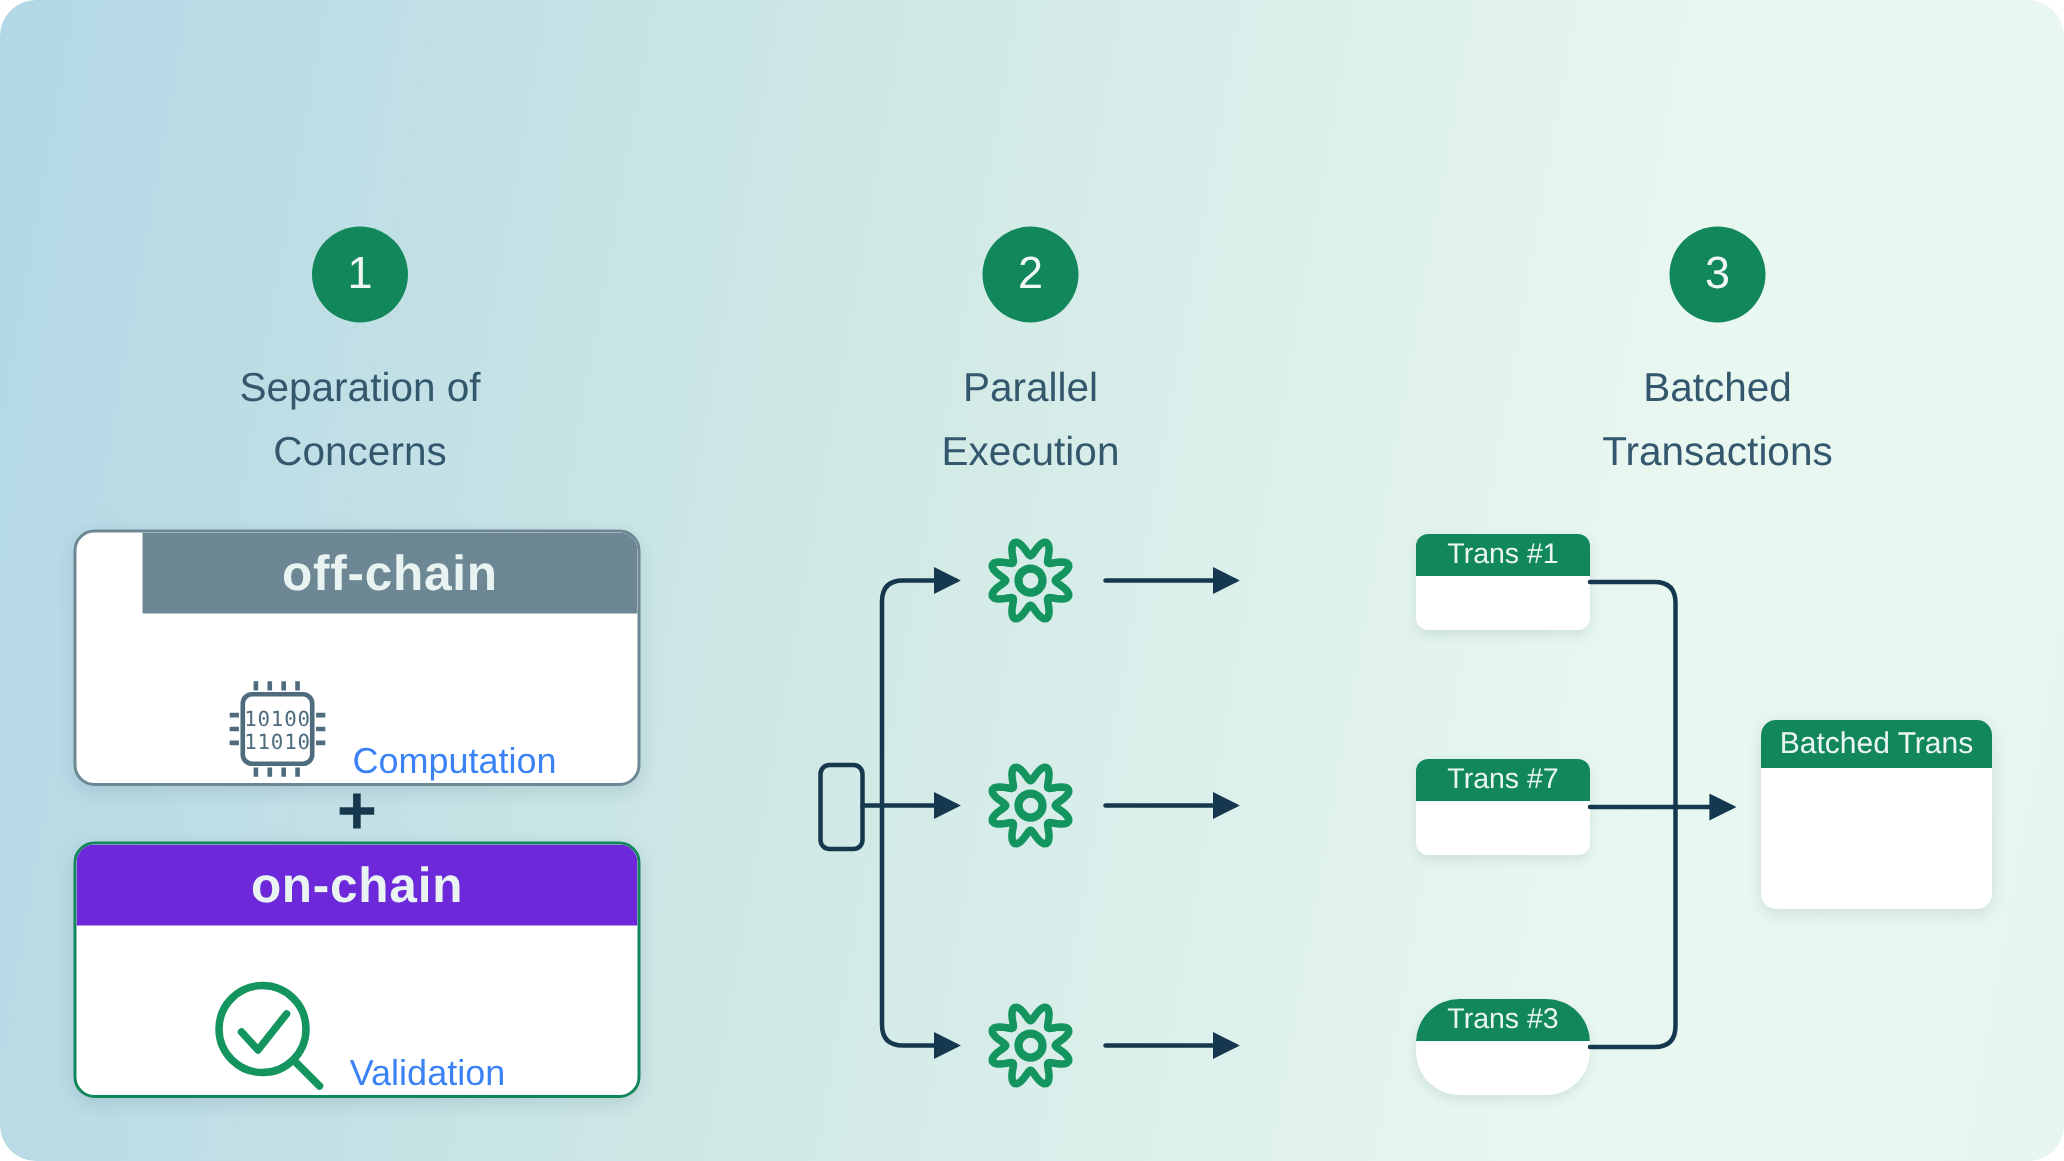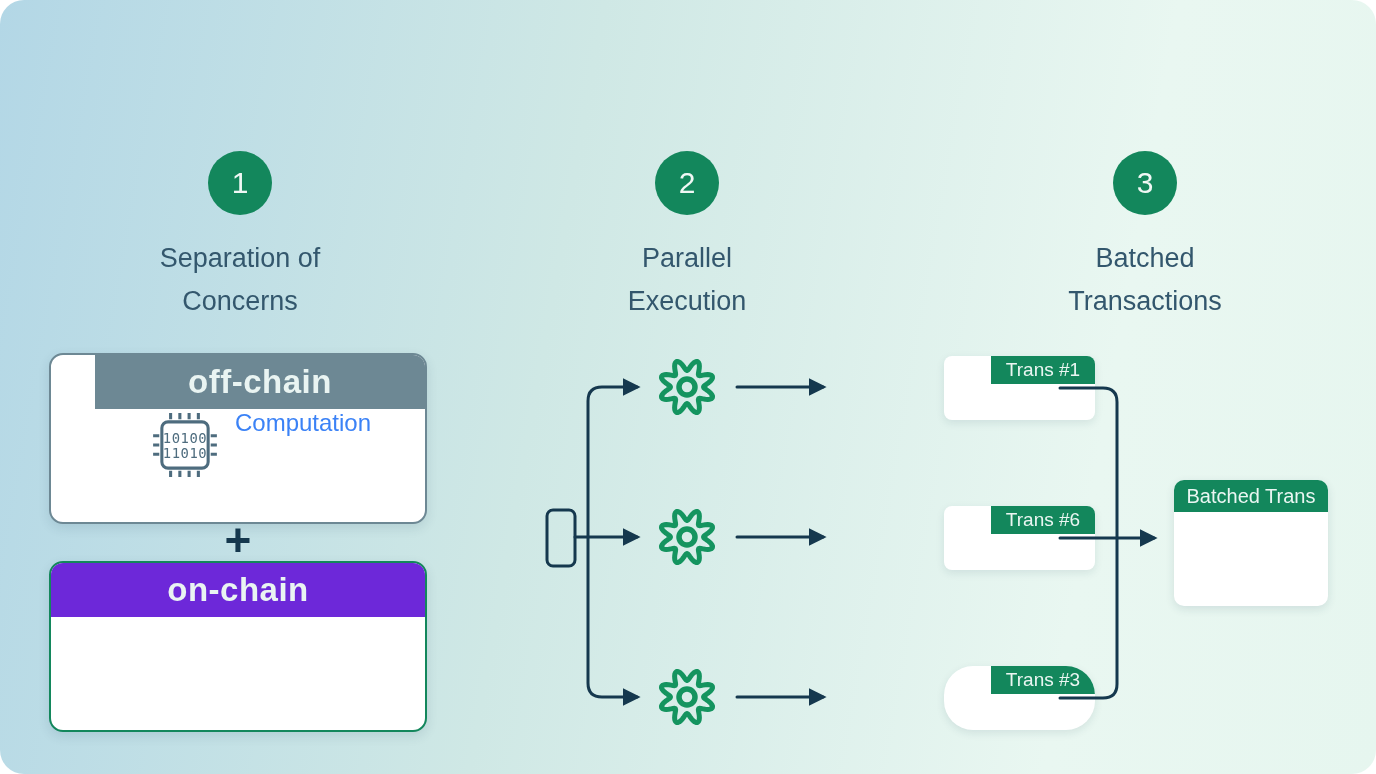--- a/index.html
+++ b/index.html
@@ -32,42 +32,42 @@
   }
   .bigcard .hdr{
     height:54px;display:flex;align-items:center;justify-content:center;
     font-size:33px;font-weight:700;color:#e9f4f2;letter-spacing:.5px;
   }
   .off{border:2px solid #6d8894;padding-left:44px;}
   .off .hdr{background:#6d8894;}
   .on{border:2px solid #13875c;}
   .on .hdr{background:#6d28d9;}
   .bigcard .bod{
-    height:calc(100% - 54px);display:flex;align-items:flex-start;justify-content:center;gap:14px;
+    height:calc(100% - 54px);display:flex;align-items:flex-end;justify-content:center;gap:14px;
   }
   .item-label{font-size:24px;font-weight:400;color:#3b82f6;}
   .plus{
     position:absolute;left:49px;top:512px;width:378px;height:56px;
     display:flex;align-items:center;justify-content:center;
     font-size:46px;font-weight:700;color:#15384e;
   }
   
   .diag{position:absolute;}
   .ln{fill:none;stroke:#15384e;stroke-width:3;stroke-linecap:round;}
   .queue-box{fill:none;stroke:#15384e;stroke-width:3;}
   .gear-wave{fill:none;stroke:#14945f;stroke-width:5;stroke-linejoin:round;}
   .gear-hole{fill:none;stroke:#14945f;stroke-width:5.5;}
   .chip-stroke{fill:none;stroke:#4e6c7e;stroke-width:3;}
   .chip-pin{stroke:#4e6c7e;stroke-width:3;}
   .chip-txt{font-family:"DejaVu Sans Mono", monospace;font-size:13.5px;fill:#4e6c7e;letter-spacing:.5px;}
   .mag-stroke{fill:none;stroke:#14945f;stroke-width:5;stroke-linecap:round;stroke-linejoin:round;}
   
   .tcard{
-    position:absolute;width:104px;height:64px;border-radius:8px;overflow:hidden;
-    background:#ffffff;box-shadow:0 3px 8px rgba(23,60,82,.10);padding-left:47px;
+    position:absolute;width:116px;height:64px;border-radius:8px;overflow:hidden;
+    background:#ffffff;box-shadow:0 3px 8px rgba(23,60,82,.10);
   }
   .tcard .thdr{
     height:28px;background:#13875c;display:flex;align-items:center;justify-content:center;
     color:#eaf6f2;font-size:19px;
   }
   .bcard{
     position:absolute;left:1174px;top:480px;width:154px;height:126px;border-radius:10px;
     overflow:hidden;background:#ffffff;box-shadow:0 3px 10px rgba(23,60,82,.12);
   }
   .bcard .thdr{
@@ -126,20 +126,28 @@
         <text class="chip-txt" x="35" y="48" text-anchor="middle">11010</text>
       </svg>
       <span class="item-label">Computation</span>
     </div>
   </div>
 
   <div class="plus">+</div>
 
   <div class="bigcard on" style="top:561px;">
     <div class="hdr">on-chain</div>
+    <div class="bod">
+      <svg width="80" height="80" viewBox="0 0 80 80">
+        <circle class="mag-stroke" cx="36" cy="36" r="29"></circle>
+        <line class="mag-stroke" x1="57" y1="57" x2="74" y2="74"></line>
+        <path class="mag-stroke" d="M22 38 L33 50 L52 26"></path>
+      </svg>
+      <span class="item-label">Validation</span>
+    </div>
   </div>
 
   <svg class="diag" style="left:540px;top:340px;" width="300" height="420" viewBox="0 0 300 420">
     <defs>
       <marker id="arw" viewBox="0 0 10 10" refX="8" refY="5" markerWidth="6" markerHeight="6" orient="auto-start-reverse">
         <path d="M0 0 L10 5 L0 10 z" fill="#15384e"></path>
       </marker>
     </defs>
     <rect class="queue-box" x="7" y="170" width="28" height="56" rx="6"></rect>
     <path class="ln" d="M97 47 H62 Q48 47 48 61 V343 Q48 357 62 357 H97" marker-start="url(#arw)" marker-end="url(#arw)"></path>
@@ -158,21 +166,21 @@
     <g transform="translate(147,357)">
       <path class="gear-wave" d="M16.50 0.00L16.90 0.83L18.02 1.78L19.68 2.92L21.58 4.29L23.38 5.86L24.77 7.52L25.50 9.12L25.41 10.52L24.48 11.58L22.83 12.20L20.68 12.39L18.29 12.22L15.98 11.85L14.00 11.49L12.54 11.36L11.67 11.67L11.36 12.54L11.49 14.00L11.85 15.98L12.22 18.29L12.39 20.68L12.20 22.83L11.58 24.48L10.52 25.41L9.12 25.50L7.52 24.77L5.86 23.38L4.29 21.58L2.92 19.68L1.78 18.02L0.83 16.90L0.00 16.50L-0.83 16.90L-1.78 18.02L-2.92 19.68L-4.29 21.58L-5.86 23.38L-7.52 24.77L-9.12 25.50L-10.52 25.41L-11.58 24.48L-12.20 22.83L-12.39 20.68L-12.22 18.29L-11.85 15.98L-11.49 14.00L-11.36 12.54L-11.67 11.67L-12.54 11.36L-14.00 11.49L-15.98 11.85L-18.29 12.22L-20.68 12.39L-22.83 12.20L-24.48 11.58L-25.41 10.52L-25.50 9.12L-24.77 7.52L-23.38 5.86L-21.58 4.29L-19.68 2.92L-18.02 1.78L-16.90 0.83L-16.50 0.00L-16.90 -0.83L-18.02 -1.78L-19.68 -2.92L-21.58 -4.29L-23.38 -5.86L-24.77 -7.52L-25.50 -9.12L-25.41 -10.52L-24.48 -11.58L-22.83 -12.20L-20.68 -12.39L-18.29 -12.22L-15.98 -11.85L-14.00 -11.49L-12.54 -11.36L-11.67 -11.67L-11.36 -12.54L-11.49 -14.00L-11.85 -15.98L-12.22 -18.29L-12.39 -20.68L-12.20 -22.83L-11.58 -24.48L-10.52 -25.41L-9.12 -25.50L-7.52 -24.77L-5.86 -23.38L-4.29 -21.58L-2.92 -19.68L-1.78 -18.02L-0.83 -16.90L-0.00 -16.50L0.83 -16.90L1.78 -18.02L2.92 -19.68L4.29 -21.58L5.86 -23.38L7.52 -24.77L9.12 -25.50L10.52 -25.41L11.58 -24.48L12.20 -22.83L12.39 -20.68L12.22 -18.29L11.85 -15.98L11.49 -14.00L11.36 -12.54L11.67 -11.67L12.54 -11.36L14.00 -11.49L15.98 -11.85L18.29 -12.22L20.68 -12.39L22.83 -12.20L24.48 -11.58L25.41 -10.52L25.50 -9.12L24.77 -7.52L23.38 -5.86L21.58 -4.29L19.68 -2.92L18.02 -1.78L16.90 -0.83L16.50 -0.00Z"></path>
         <circle class="gear-hole" r="8"></circle>
     </g>
   </svg>
 
   <div class="tcard" style="left:944px;top:356px;">
     <div class="thdr">Trans #1</div>
   </div>
   <div class="tcard" style="left:944px;top:506px;">
-    <div class="thdr">Trans #6</div>
+    <div class="thdr">Trans #7</div>
   </div>
   <div class="tcard" style="left:944px;top:666px;border-radius:29px;">
     <div class="thdr">Trans #3</div>
   </div>
 
   <svg class="diag" style="left:1050px;top:340px;" width="130" height="420" viewBox="0 0 130 420">
     <path class="ln" d="M10 48 H53 Q67 48 67 62 V344 Q67 358 53 358 H10"></path>
     <path class="ln" d="M10 198 H104" marker-end="url(#arw)"></path>
   </svg>
 

